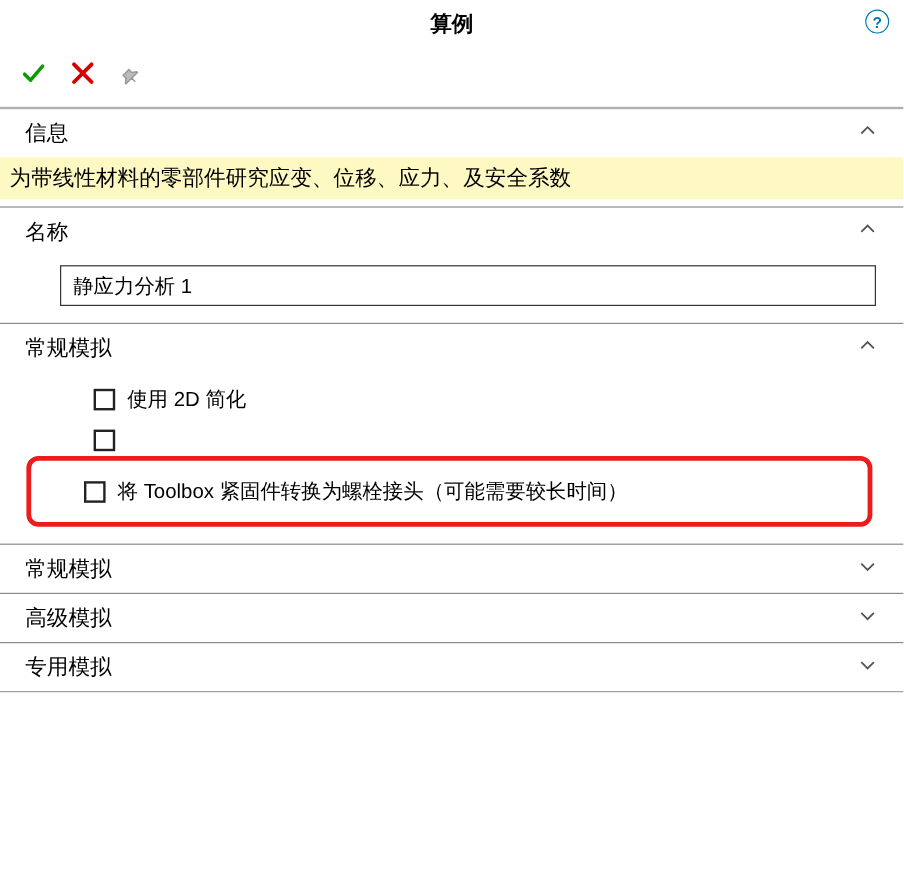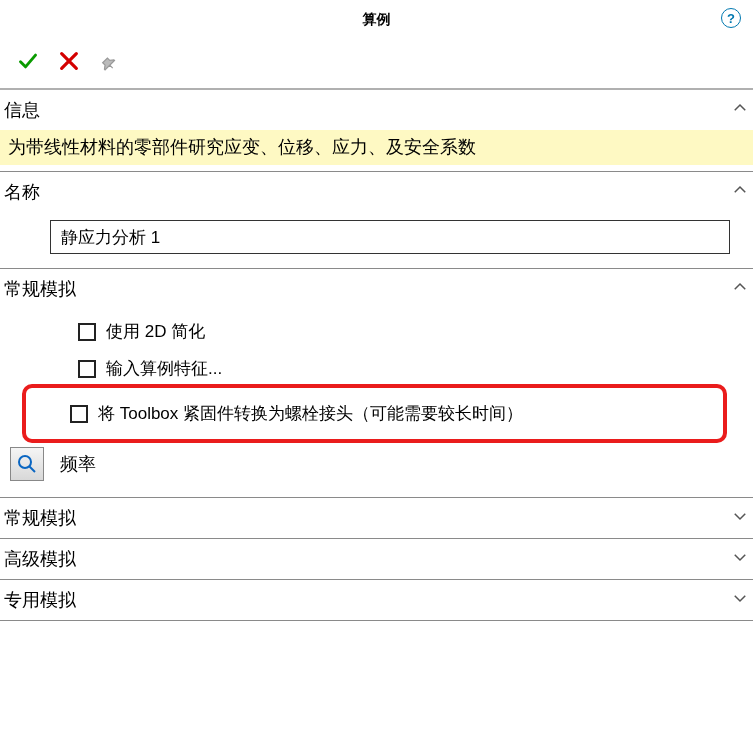--- a/index.html
+++ b/index.html
@@ -12,21 +12,21 @@
     }
     .header-row {
       display: flex;
       align-items: center;
       justify-content: center;
       position: relative;
       height: 40px;
       padding: 0 10px;
     }
     .header-title {
-      font-size: 14px;
+      font-size: 18px;
       font-weight: bold;
     }
     .help-icon {
       position: absolute;
       right: 12px;
       top: 8px;
       width: 20px;
       height: 20px;
       border: 1.5px solid #0078b0;
       border-radius: 50%;
@@ -51,21 +51,21 @@
       border-top: 2px solid #b0b0b0;
       margin: 0;
     }
     .thin-divider {
       border-top: 1px solid #8a8a8a;
     }
     .section-header {
       display: flex;
       justify-content: space-between;
       align-items: center;
-      padding: 8px 4px;
+      padding: 8px 21px;
       font-size: 18px;
       cursor: pointer;
     }
     .chevron svg { width: 18px; height: 18px; }
     .info-banner {
       background: #fef9c3;
       padding: 6px 8px;
       font-size: 18px;
       line-height: 1.3;
     }
@@ -196,39 +196,29 @@
 
 <div class="sim-body">
 
   <div class="checkbox-row">
     <span class="checkbox"></span>
     <span>使用 2D 简化</span>
   </div>
 
   <div class="checkbox-row truncated" style="padding-bottom:2px;">
     <span class="checkbox"></span>
-    <span>输入算例特征...</span>
   </div>
 
   <div class="highlight-box">
     <div class="checkbox-row">
       <span class="checkbox"></span>
       <span>将 Toolbox 紧固件转换为螺栓接头（可能需要较长时间）</span>
     </div>
   </div>
 
-  <div class="sim-row" style="padding-top:0;">
-    <span class="sim-icon">
-      <svg width="24" height="24" viewBox="0 0 24 24">
-        <circle cx="10" cy="10" r="6" fill="none" stroke="#0a66c2" stroke-width="2"></circle>
-        <line x1="14" y1="14" x2="20" y2="20" stroke="#0a66c2" stroke-width="2"></line>
-      </svg>
-    </span>
-    <span class="sim-label">频率</span>
-  </div>
 </div>
 
 <div class="thin-divider"></div>
 
 <div class="section-header">
   <span>常规模拟</span>
   <span class="chevron">
     <svg viewBox="0 0 24 24">
         <path d="M5 9 L12 16 L19 9" stroke="#555" stroke-width="2" fill="none"></path>
       </svg>

